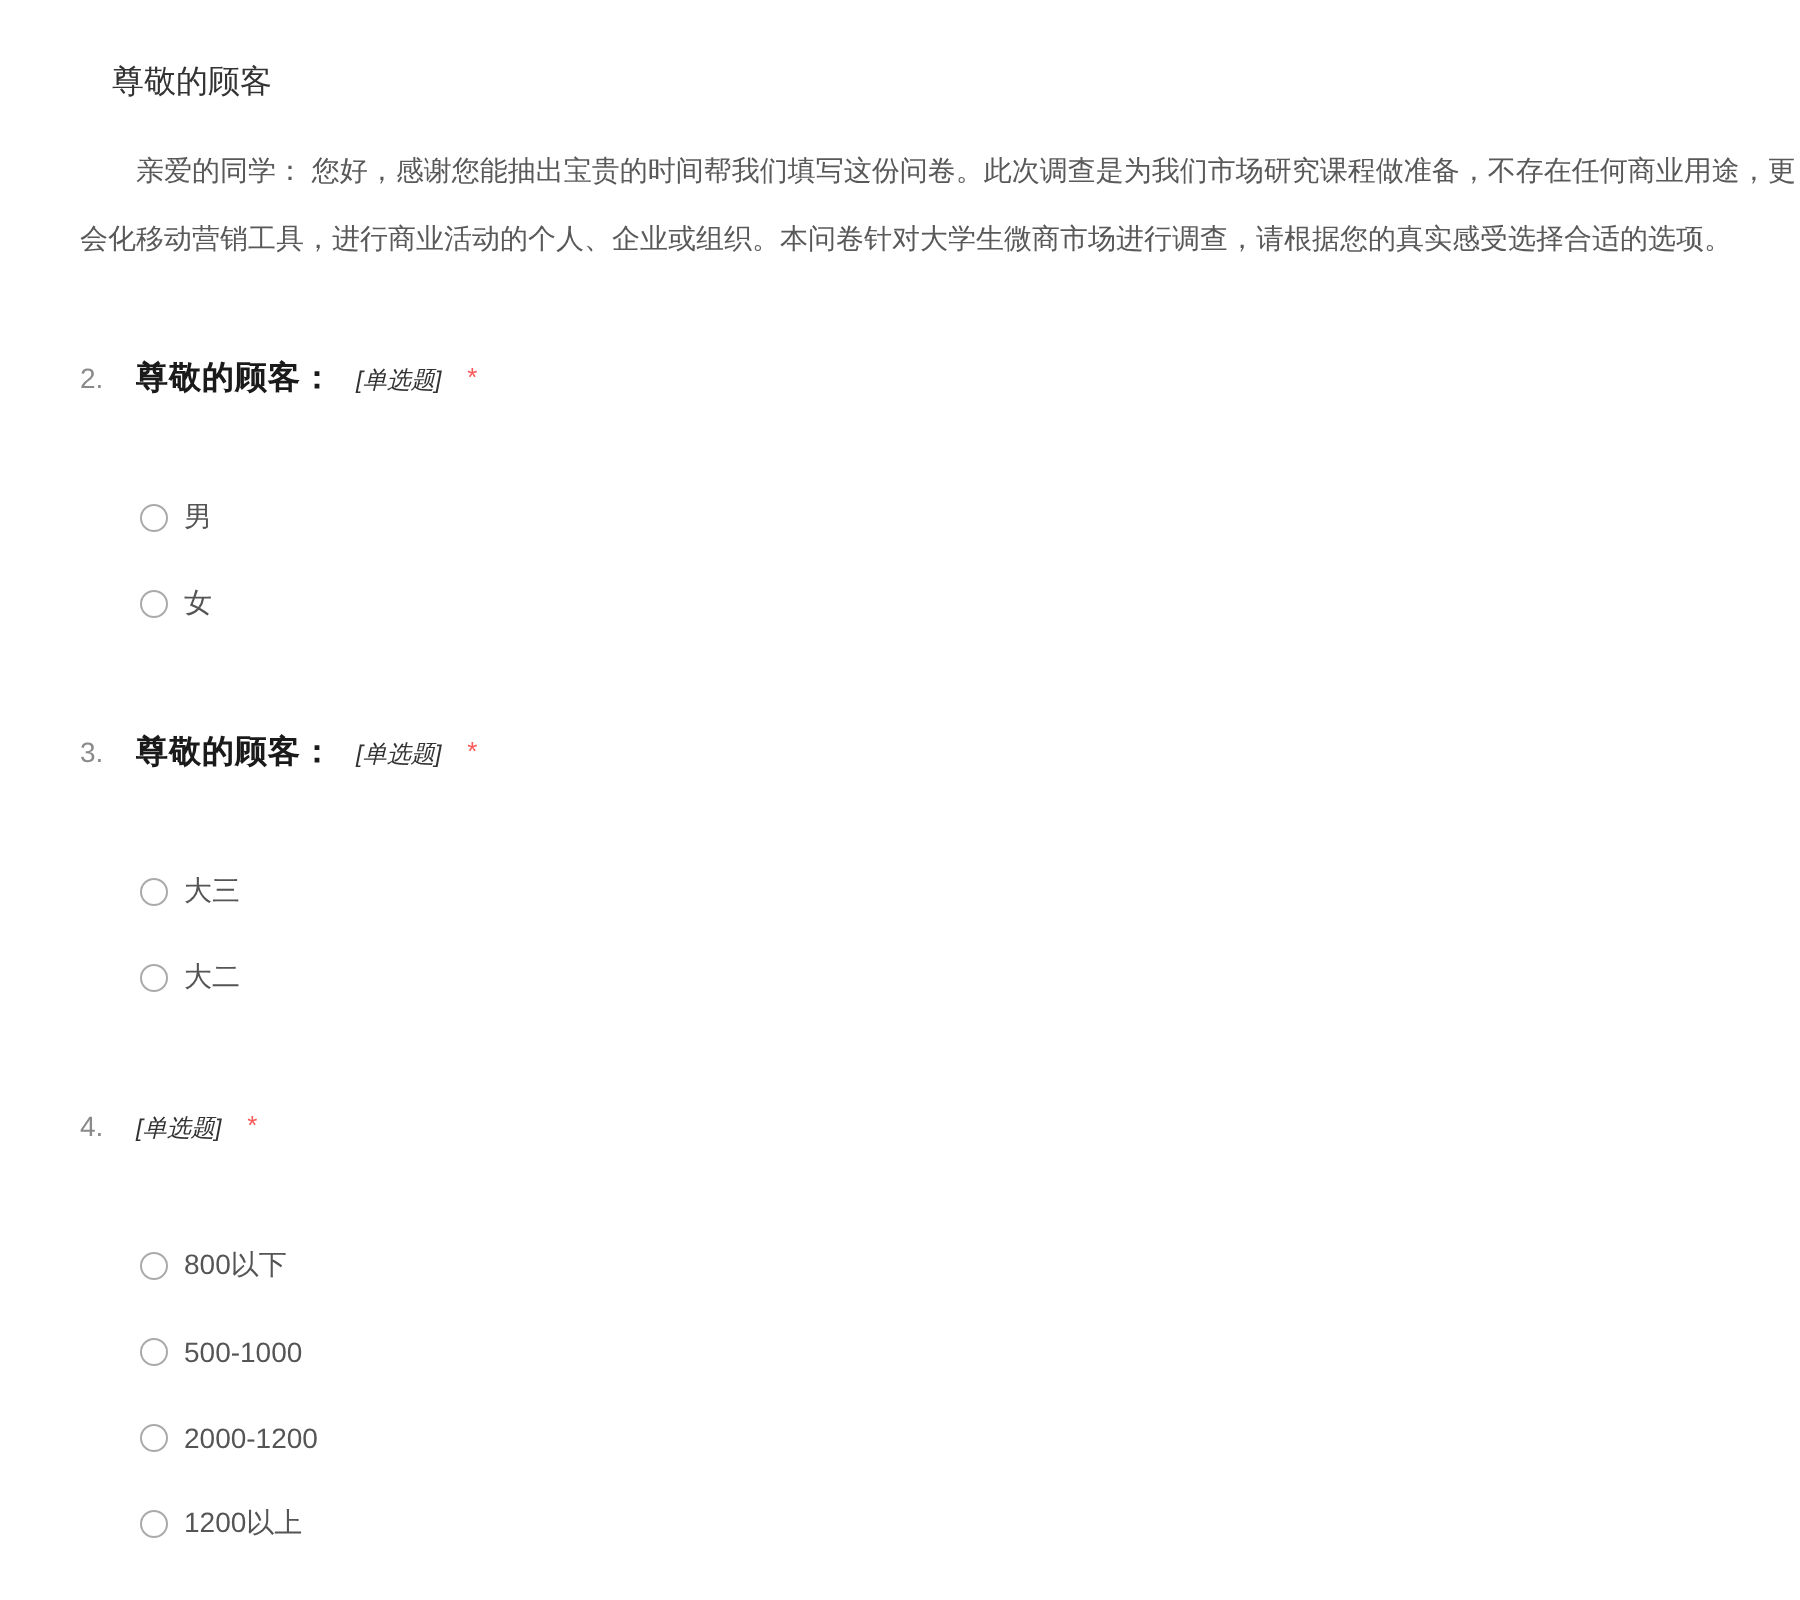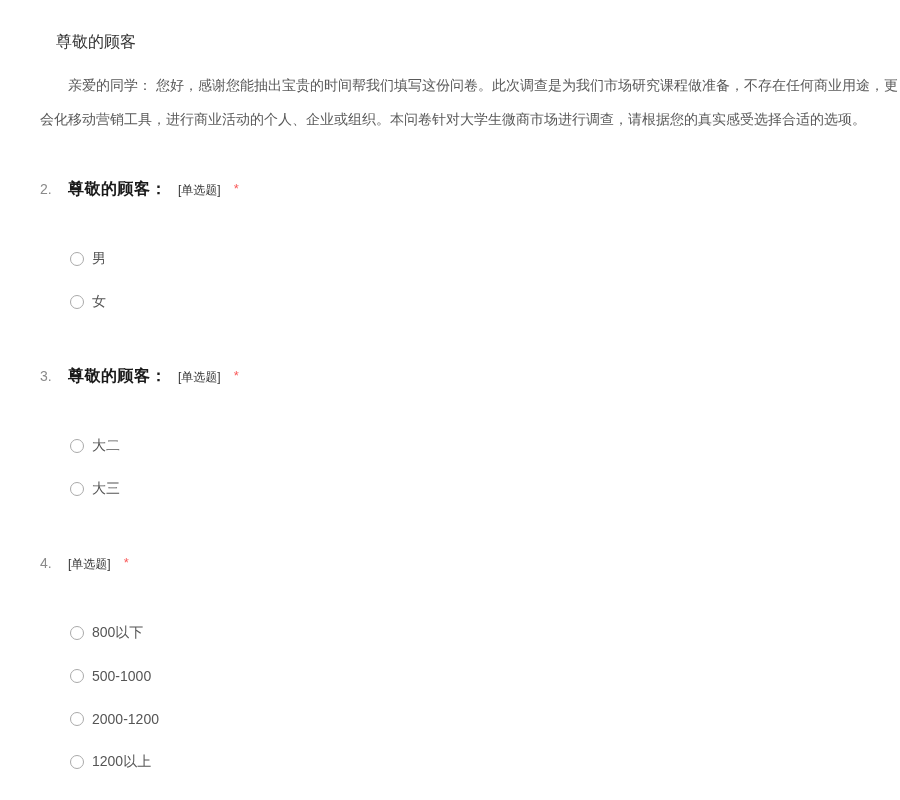--- a/index.html
+++ b/index.html
@@ -46,20 +46,21 @@
     font-size: 16px;
     font-weight: bold;
     letter-spacing: 0.5px;
     color: var(--question_title, #1a1a1a);
     margin-right: 11px;
   }
   .q-type {
     font-size: 12px;
     color: var(--type_label, #333333);
     margin-right: 13px;
+    font-style: italic;
   }
   .q-required {
     font-size: 13px;
     color: var(--required_asterisk, #fa5a5a);
     position: relative;
     top: -1px;
   }
 
   .options { margin-top: 36px; padding-left: 30px; }
   .option {
@@ -119,26 +120,26 @@
     <div class="q-header">
       <span class="q-num">3.</span>
       <span class="q-title">尊敬的顾客：</span>
       <span class="q-type">[单选题]</span>
       <span class="q-required">*</span>
     </div>
     <div class="options">
 
   <label class="option">
     <span class="radio"></span>
-    <span class="option-label">大二</span>
+    <span class="option-label">大三</span>
   </label>
 
   <label class="option">
     <span class="radio"></span>
-    <span class="option-label">大三</span>
+    <span class="option-label">大二</span>
   </label>
 </div>
   </section>
 
   <section class="question">
     <div class="q-header">
       <span class="q-num">4.</span>
       <span class="q-type">[单选题]</span>
       <span class="q-required">*</span>
     </div>

